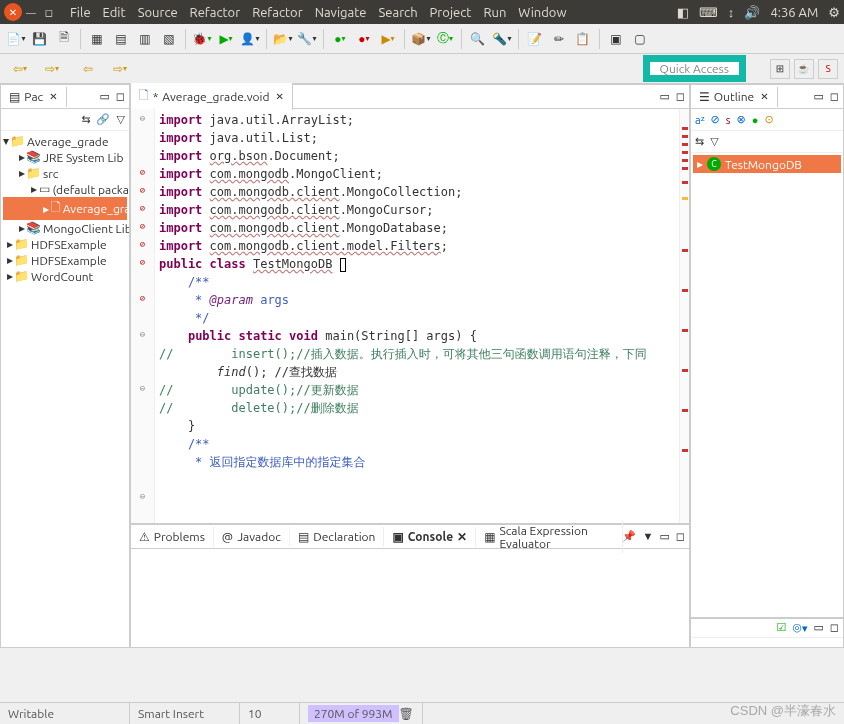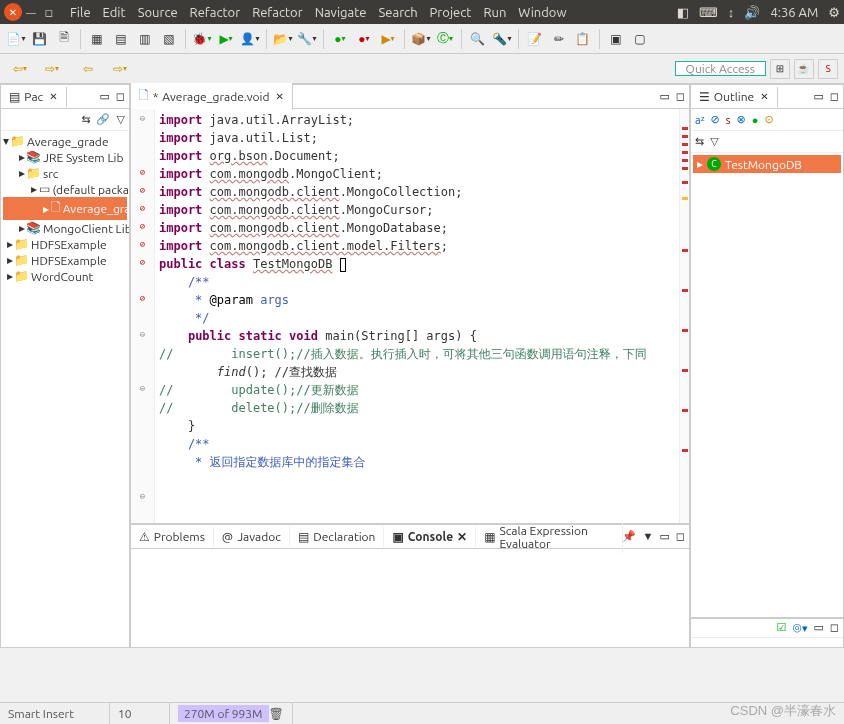--- a/index.html
+++ b/index.html
@@ -10,21 +10,21 @@
 .wincontrols .close { background: #e95420; border-radius: 9px; color: #fff; }
 .menubar { display: flex; gap: 12px; padding-left: 12px; font-size: 13px; }
 .menubar span { cursor: pointer; text-align: center; }
 .systray { margin-left: auto; display: flex; gap: 10px; align-items: center; font-size: 13px; }
 .toolbar { height: 30px; background: #efefef; border-bottom: 1px solid #ccc; display: flex; align-items: center; padding: 0 6px; gap: 4px; }
 .toolbar .tbtn { width: 20px; height: 20px; display: flex; align-items: center; justify-content: center; cursor: pointer; }
 .toolbar .sep { width: 1px; height: 20px; background: #ccc; margin: 0 2px; }
 .perspectivebar { height: 30px; background: #efefef; border-bottom: 1px solid #ccc; display: flex; align-items: center; padding: 0 6px; justify-content: space-between; }
 .navbtns { display: flex; gap: 4px; }
 .navbtn { width: 28px; height: 20px; display: flex; align-items: center; justify-content: center; cursor: pointer; }
-.quick-access { border: 1px solid #14b8a6; padding: 0 10px; color: #888; background: #fff; margin-right: 4px; }
+.quick-access { border: 7px solid #14b8a6; padding: 0 10px; color: #888; background: #fff; margin-right: 24px; }
 .persp-icons { display: flex; gap: 4px; }
 .persp-icons .pico { width: 20px; height: 20px; border: 1px solid #ccc; display: flex; align-items: center; justify-content: center; font-size: 10px; cursor: pointer; }
 .workspace { display: flex; height: 564px; }
 .panel { background: #fff; border: 1px solid #ccc; display: flex; flex-direction: column; }
 .panel-header { height: 24px; display: flex; align-items: center; border-bottom: 1px solid #ccc; font-size: 12px; }
 .panel-tab { padding: 3px 8px; display: flex; align-items: center; gap: 4px; background: #fff; border-right: 1px solid #ccc; }
 .panel-tab .xclose { font-size: 10px; cursor: pointer; margin-left: 2px; }
 .panel-controls { margin-left: auto; display: flex; gap: 6px; padding-right: 4px; }
 .panel-controls span { cursor: pointer; font-size: 11px; }
 .left-panel { width: 130px; }
@@ -39,21 +39,21 @@
 .editor { flex: 1; border: 1px solid #ccc; display: flex; flex-direction: column; background: #fff; }
 .editor-body { display: flex; flex: 1; font-family: monospace; font-size: 12px; overflow: hidden; position: relative; }
 .gutter { width: 24px; background: #fafafa; border-right: 1px solid #eee; }
 .gutter .mark { height: 18px; display: flex; align-items: center; justify-content: center; font-size: 9px; }
 .gutter .err { color: #c00; }
 .gutter .fold { color: #888; }
 .code { padding: 2px 4px; line-height: 18px; flex: 1; white-space: pre; }
 .kw { color: #7f0055; font-weight: bold; }
 .cm { color: #3f7f5f; }
 .doc { color: #3f5fbf; }
-.ann { color: #000000; }
+.ann { color: #701a75; font-style: italic; }
 .und { text-decoration: underline wavy #c08080; }
 .cursor-box { border: 1px solid #000; display: inline-block; width: 6px; height: 14px; vertical-align: middle; }
 .overview { width: 10px; background: #fafafa; border-left: 1px solid #eee; position: relative; }
 .overview .m { position: absolute; left: 2px; width: 6px; height: 3px; }
 .bottom-panel { height: 176px; border: 1px solid #ccc; background: #fff; display: flex; flex-direction: column; }
 .bottom-tabs { height: 24px; display: flex; align-items: center; border-bottom: 1px solid #ccc; }
 .bottom-tabs .btab { padding: 3px 8px; display: flex; align-items: center; gap: 4px; border-right: 1px solid #eee; cursor: pointer; font-size: 12px; }
 .bottom-tabs .btab.active { background: #fff; font-weight: bold; }
 .bottom-body { padding: 4px 8px; flex: 1; color: #555; }
 .outline-toolbar { height: 22px; display: flex; align-items: center; gap: 6px; padding: 0 4px; border-bottom: 1px solid #eee; }
@@ -347,20 +347,21 @@
         <span style="color:#0a0">☑</span>
         <span style="color:#06c">◎<span class="drop">▾</span></span>
         <span>▭</span>
         <span>◻</span>
       </div>
     </div>
   </div>
 </div>
 
 <div class="statusbar">
+  <div class="cell" style="width:130px">Writable</div>
   <div class="cell" style="width:110px">Smart Insert</div>
   <div class="cell" style="width:60px">10</div>
   <div class="cell">
       <span class="mem">270M of 993M</span> 
       <span>🗑</span>
     </div>
 </div>
 
 <div class="watermark">CSDN @半濠春水</div>
 

